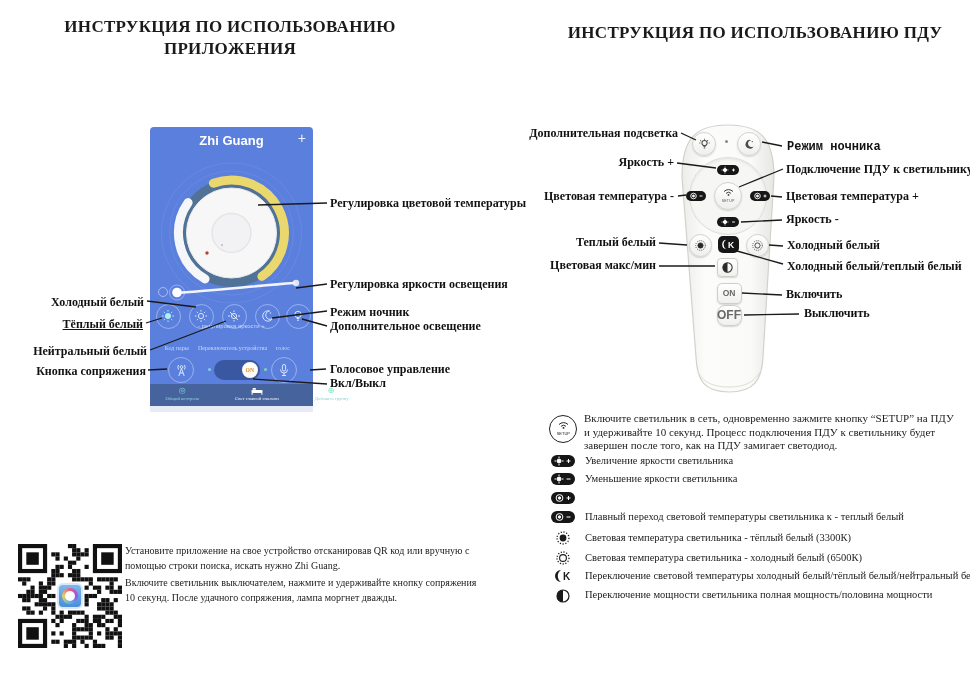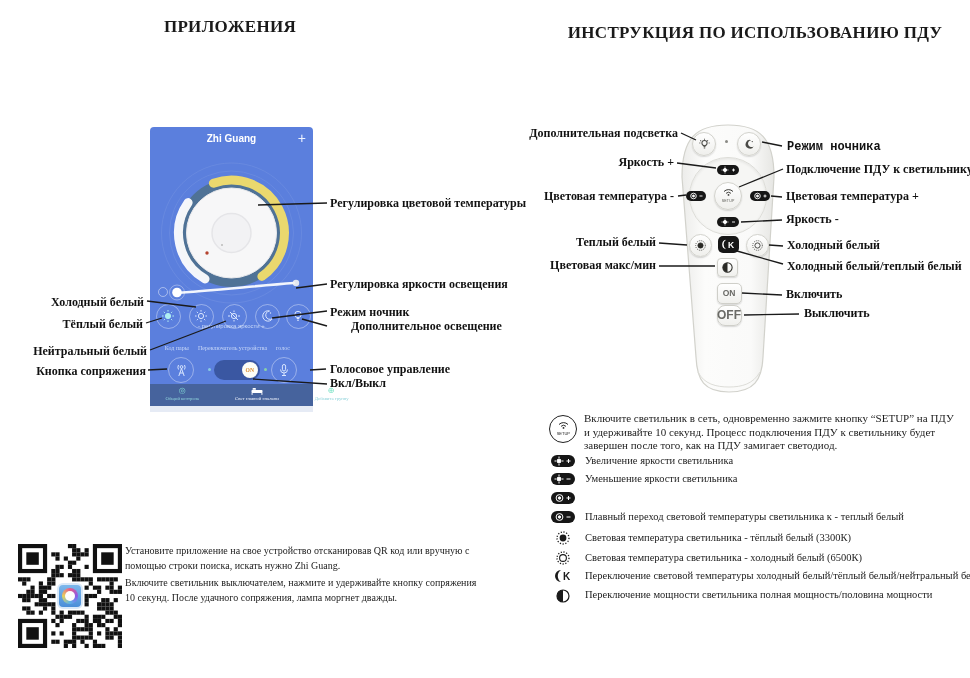--- a/index.html
+++ b/index.html
@@ -8,21 +8,21 @@
 
   .abs { position:absolute; }
   .title { font-weight:bold; font-size:17px; color:#1a1a1a; text-align:center; letter-spacing:0.3px; line-height:22px; }
   .lbl { position:absolute; font-weight:bold; font-size:12px; color:#111; white-space:nowrap; line-height:13px; }
   .para { position:absolute; font-size:10px; color:#1c1c1c; line-height:15px; }
 
   
   #phone { position:absolute; left:150px; top:127px; width:163px; height:285px;
            background:#5b7fdd; border-radius:4px; overflow:hidden; font-family:"Liberation Sans", sans-serif; }
   #phone-header { position:relative; height:20px; }
-  #phone-header .ttl { position:absolute; left:0; right:0; top:6px; text-align:center; color:#fff; font-size:10px; font-weight:bold; }
+  #phone-header .ttl { position:absolute; left:0; right:0; top:6px; text-align:center; color:#fff; font-size:13px; font-weight:bold; }
   #phone-header .plus { position:absolute; right:7px; top:3px; color:#eef3ff; font-size:14px; font-weight:300; }
   .app-circle-btn { position:absolute; width:25px; height:25px; border-radius:50%;
                     border:1px solid rgba(255,255,255,0.38); display:flex; align-items:center; justify-content:center; }
   .tinytxt { position:absolute; color:#c8d8f8; font-size:10px; transform:scale(0.6); transform-origin:center top; white-space:nowrap; text-align:center; }
   #app-toggle { position:absolute; left:214px; top:360px; width:46px; height:20px; border-radius:10px; background:#3a57a2; }
   #app-toggle .knob { position:absolute; right:2px; top:2px; width:16px; height:16px; border-radius:50%; background:#fdfdf6;
                       display:flex; align-items:center; justify-content:center; }
   #app-toggle .knob span { font-size:9px; font-weight:bold; color:#d98a2e; transform:scale(0.62); }
   #app-tabbar { position:absolute; left:150px; top:384px; width:163px; height:22px; background:#46639d; display:flex; }
   #app-tabbar .tab { flex:1; position:relative; text-align:center; }
@@ -47,20 +47,21 @@
   svg { display:block; }
   #lines { position:absolute; left:0; top:0; pointer-events:none; z-index:8; }
   .lbl, .para { z-index:9; }
 </style>
 </head>
 <body>
 
 <div id="page">
 
   <div class="abs title" style="left:30px; top:16px; width:400px;">
+    <div>ИНСТРУКЦИЯ ПО ИСПОЛЬЗОВАНИЮ</div>
     <div>ПРИЛОЖЕНИЯ</div>
   </div>
 
   <div id="phone">
     <div id="phone-header">
       <div class="ttl">Zhi Guang</div>
       <div class="plus">+</div>
     </div>
 
     <svg width="163" height="162" viewBox="0 0 163 162" style="position:absolute; left:0; top:20px;">
@@ -193,26 +194,26 @@
     <div class="tab">
       <span class="ticon" style="color:#6ee0c0;">⊕</span>
       <span class="tlabel">Добавить группу</span>
     </div>
   </div>
   <div id="phone-bottom-strip"></div>
 
   <div class="lbl" style="left:330px; top:197px;">Регулировка цветовой температуры</div>
   <div class="lbl" style="left:330px; top:278px;">Регулировка яркости освещения</div>
   <div class="lbl" style="left:330px; top:306px;">Режим ночник</div>
-  <div class="lbl" style="left:330px; top:320px;margin-left:21px;">Дополнительное освещение</div>
+  <div class="lbl" style="left:330px; top:320px;">Дополнительное освещение</div>
   <div class="lbl" style="left:330px; top:363px;">Голосовое управление</div>
   <div class="lbl" style="left:330px; top:377px;">Вкл/Выкл</div>
 
   <div class="lbl" style="left:0; top:296px; width:144px; text-align:right;">Холодный белый</div>
-  <div class="lbl" style="left:0; top:318px; width:143px; text-align:right;">Тёплый белый</div>
+  <div class="lbl" style="left:0; top:318px; width:143px; text-align:right;text-decoration:underline;">Тёплый белый</div>
   <div class="lbl" style="left:0; top:345px; width:147px; text-align:right;">Нейтральный белый</div>
   <div class="lbl" style="left:0; top:365px; width:146px; text-align:right;">Кнопка сопряжения</div>
 
   <div class="abs" style="left:18px; top:544px; width:104px; height:104px; background:#fff;">
     <svg id="qr-svg" viewBox="0 0 100 100" width="104" height="104" fill="#111">
         <rect x="48" y="0" width="4" height="4"></rect>
         <rect x="52" y="0" width="4" height="4"></rect>
         <rect x="52" y="4" width="4" height="4"></rect>
         <rect x="56" y="4" width="4" height="4"></rect>
         <rect x="64" y="4" width="4" height="4"></rect>

